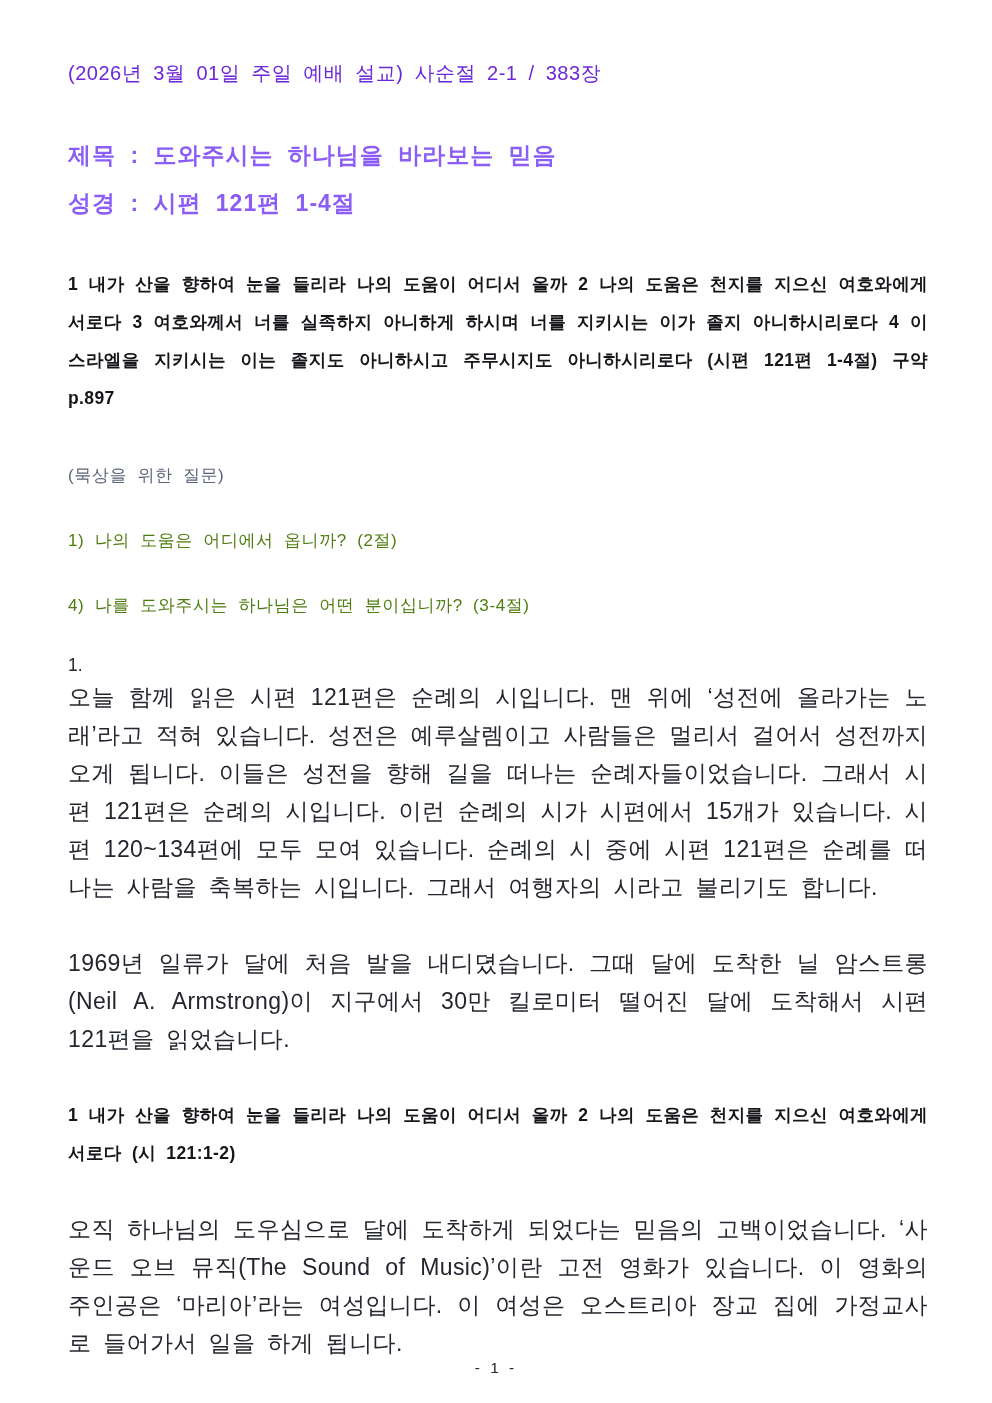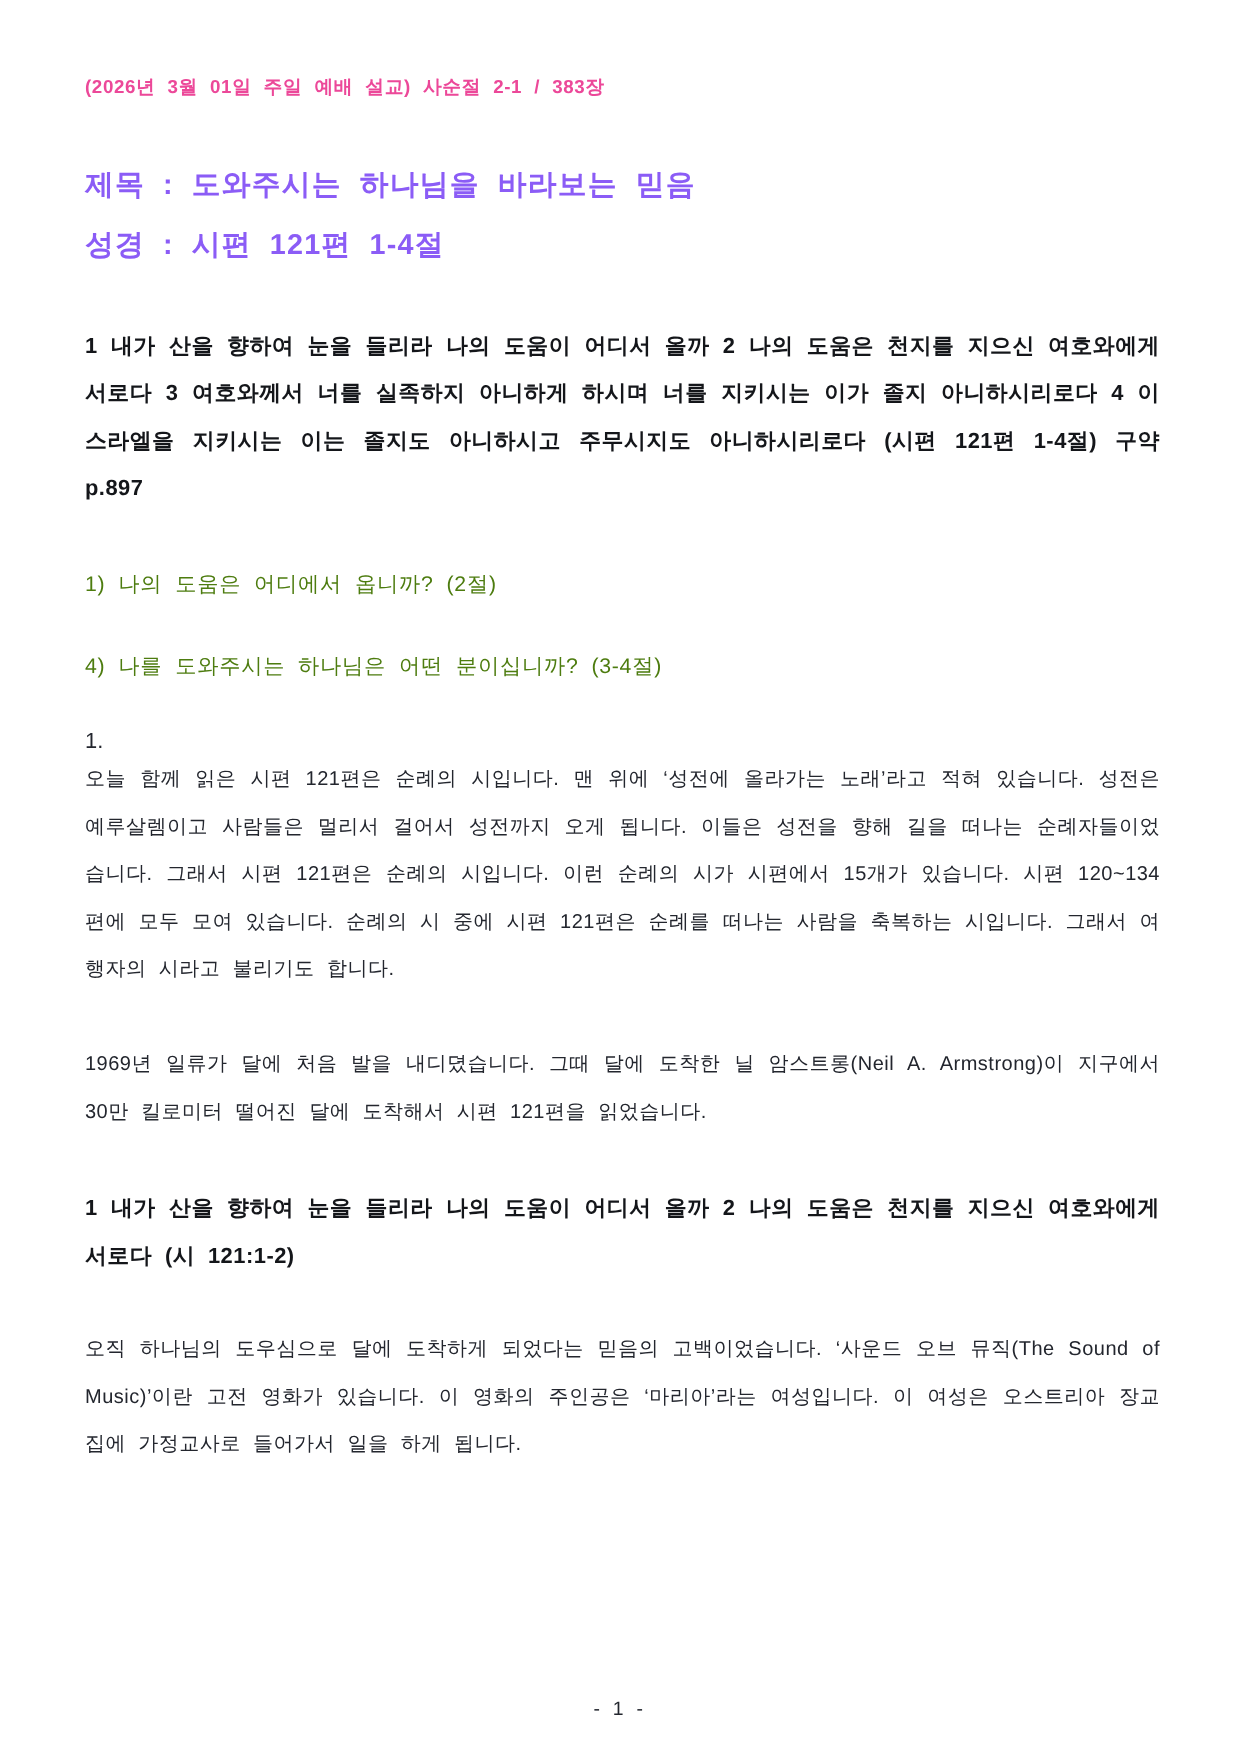--- a/index.html
+++ b/index.html
@@ -10,23 +10,23 @@
     position: relative;
     box-sizing: border-box;
   }
   .page {
     position: absolute;
     inset: 0;
     padding: 60px 64px 0 68px;
     box-sizing: border-box;
   }
   .doc-header {
-    color: #ec4899;
-    font-size: 15px;
-    font-weight: 700;
+    color: #6d28d9;
+    font-size: 20px;
+    font-weight: 400;
     letter-spacing: 0.5px;
     word-spacing: 5px;
     margin-bottom: 44px;
   }
   .title-line {
     color: #8b5cf6;
     font-size: 23px;
     font-weight: 700;
     letter-spacing: 1px;
     word-spacing: 7px;
@@ -59,21 +59,21 @@
     margin-bottom: 27px;
     line-height: 38px;
   }
   .section-number {
     color: #23262e;
     font-size: 17.5px;
     line-height: 26px;
   }
   .body-par {
     color: #23262e;
-    font-size: 16px;
+    font-size: 23px;
     font-weight: 400;
     line-height: 38px;
     letter-spacing: 0.4px;
     word-spacing: 5px;
     text-align: justify;
     margin: 0 0 38px 0;
   }
   .quote-par {
     color: #14161a;
     font-size: 17.5px;
@@ -102,20 +102,21 @@
 
   <div class="doc-header">(2026년 3월 01일 주일 예배 설교) 사순절 2-1 / 383장</div>
 
   <div class="title-block">
     <div class="title-line">제목 : 도와주시는 하나님을 바라보는 믿음</div>
     <div class="title-line">성경 : 시편 121편 1-4절</div>
   </div>
 
   <p class="passage">1 내가 산을 향하여 눈을 들리라 나의 도움이 어디서 올까 2 나의 도움은 천지를 지으신 여호와에게서로다 3 여호와께서 너를 실족하지 아니하게 하시며 너를 지키시는 이가 졸지 아니하시리로다 4 이스라엘을 지키시는 이는 졸지도 아니하시고 주무시지도 아니하시리로다 (시편 121편 1-4절) 구약 p.897</p>
 
+  <div class="meditation-heading">(묵상을 위한 질문)</div>
 
   <div class="question">1) 나의 도움은 어디에서 옵니까? (2절)</div>
 
   <div class="question">4) 나를 도와주시는 하나님은 어떤 분이십니까? (3-4절)</div>
 
   <div class="section-number">1.</div>
 
   <p class="body-par">오늘 함께 읽은 시편 121편은 순례의 시입니다. 맨 위에 ‘성전에 올라가는 노래’라고 적혀 있습니다. 성전은 예루살렘이고 사람들은 멀리서 걸어서 성전까지 오게 됩니다. 이들은 성전을 향해 길을 떠나는 순례자들이었습니다. 그래서 시편 121편은 순례의 시입니다. 이런 순례의 시가 시편에서 15개가 있습니다. 시편 120~134편에 모두 모여 있습니다. 순례의 시 중에 시편 121편은 순례를 떠나는 사람을 축복하는 시입니다. 그래서 여행자의 시라고 불리기도 합니다.</p>
 
 

